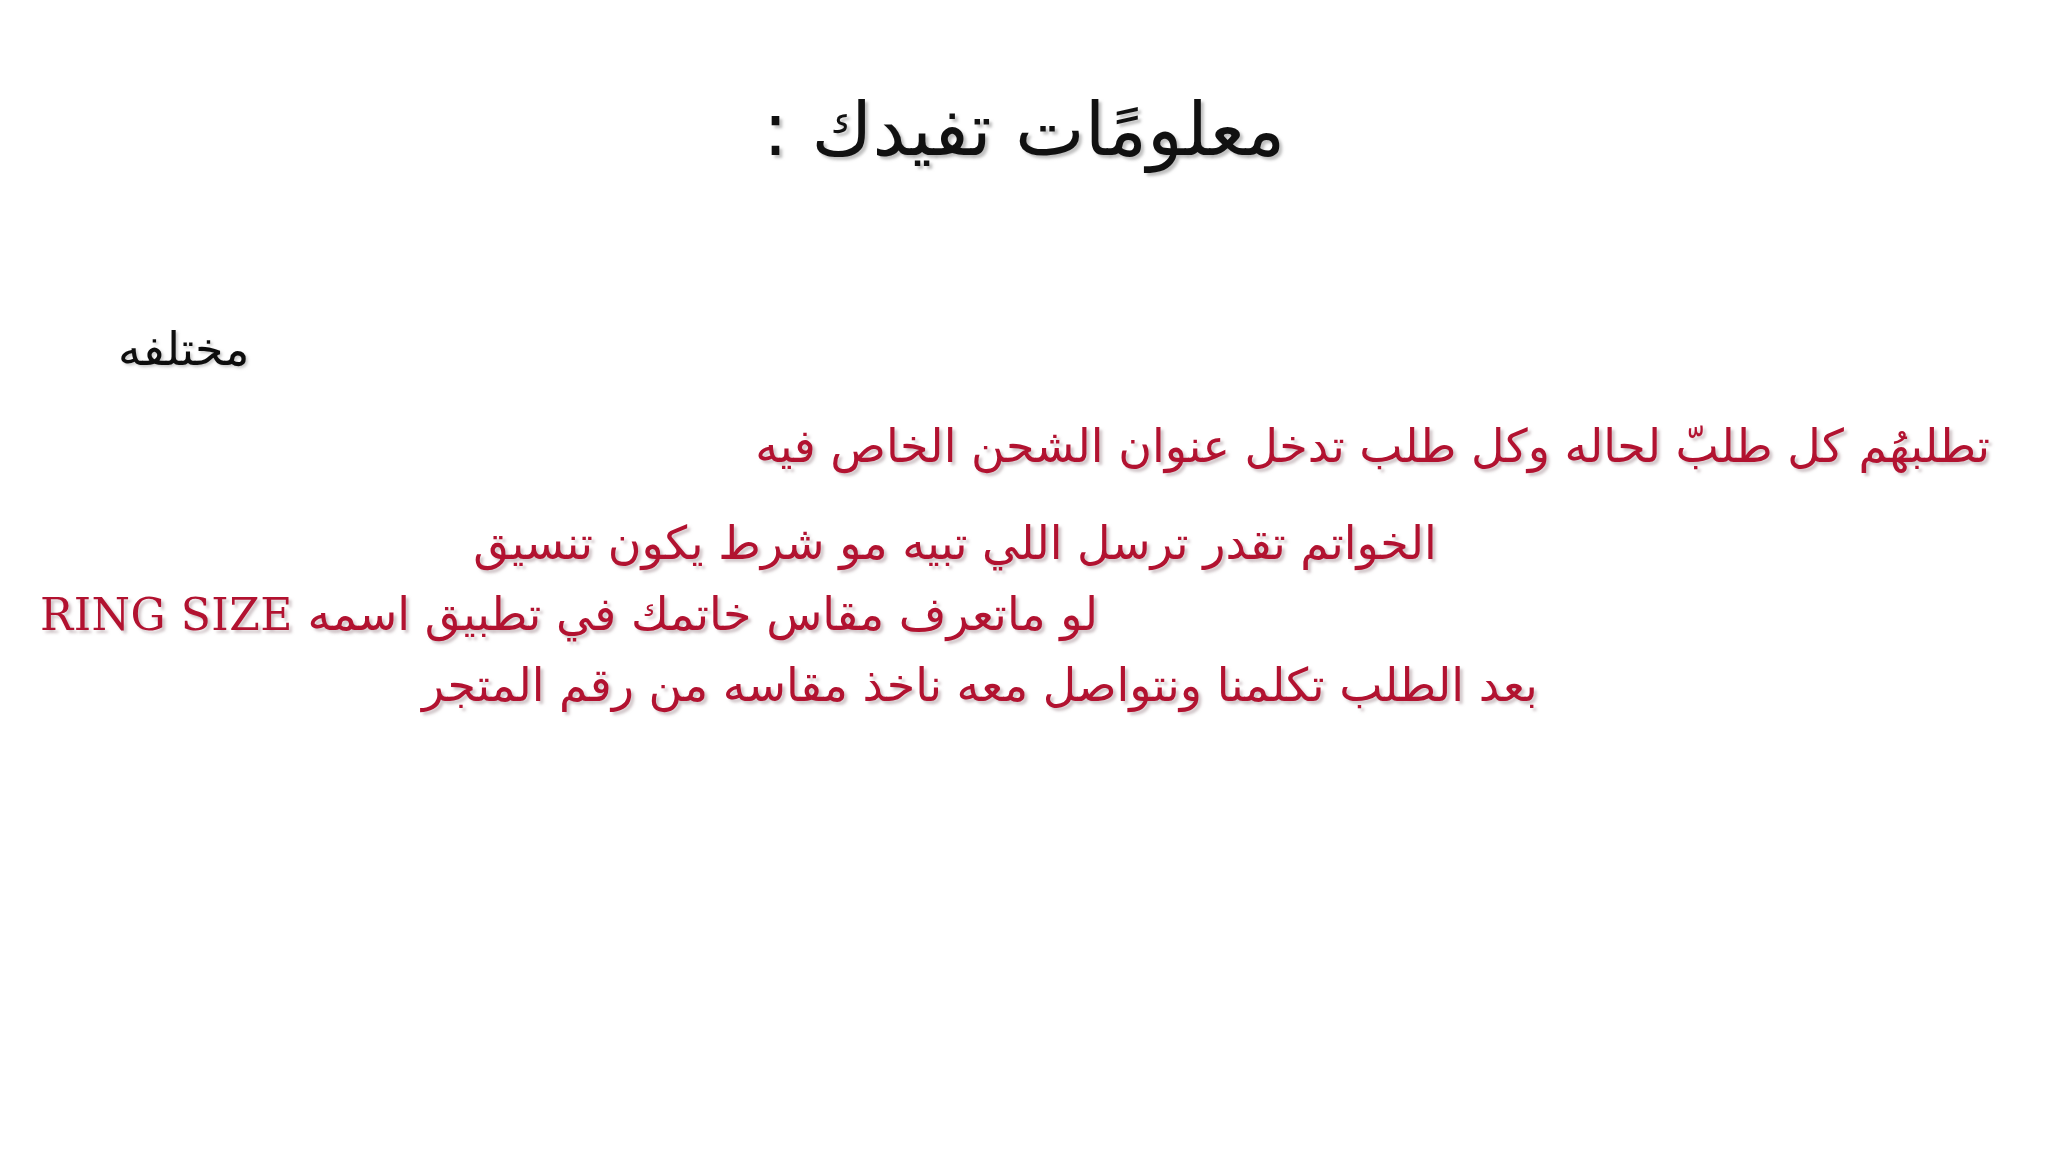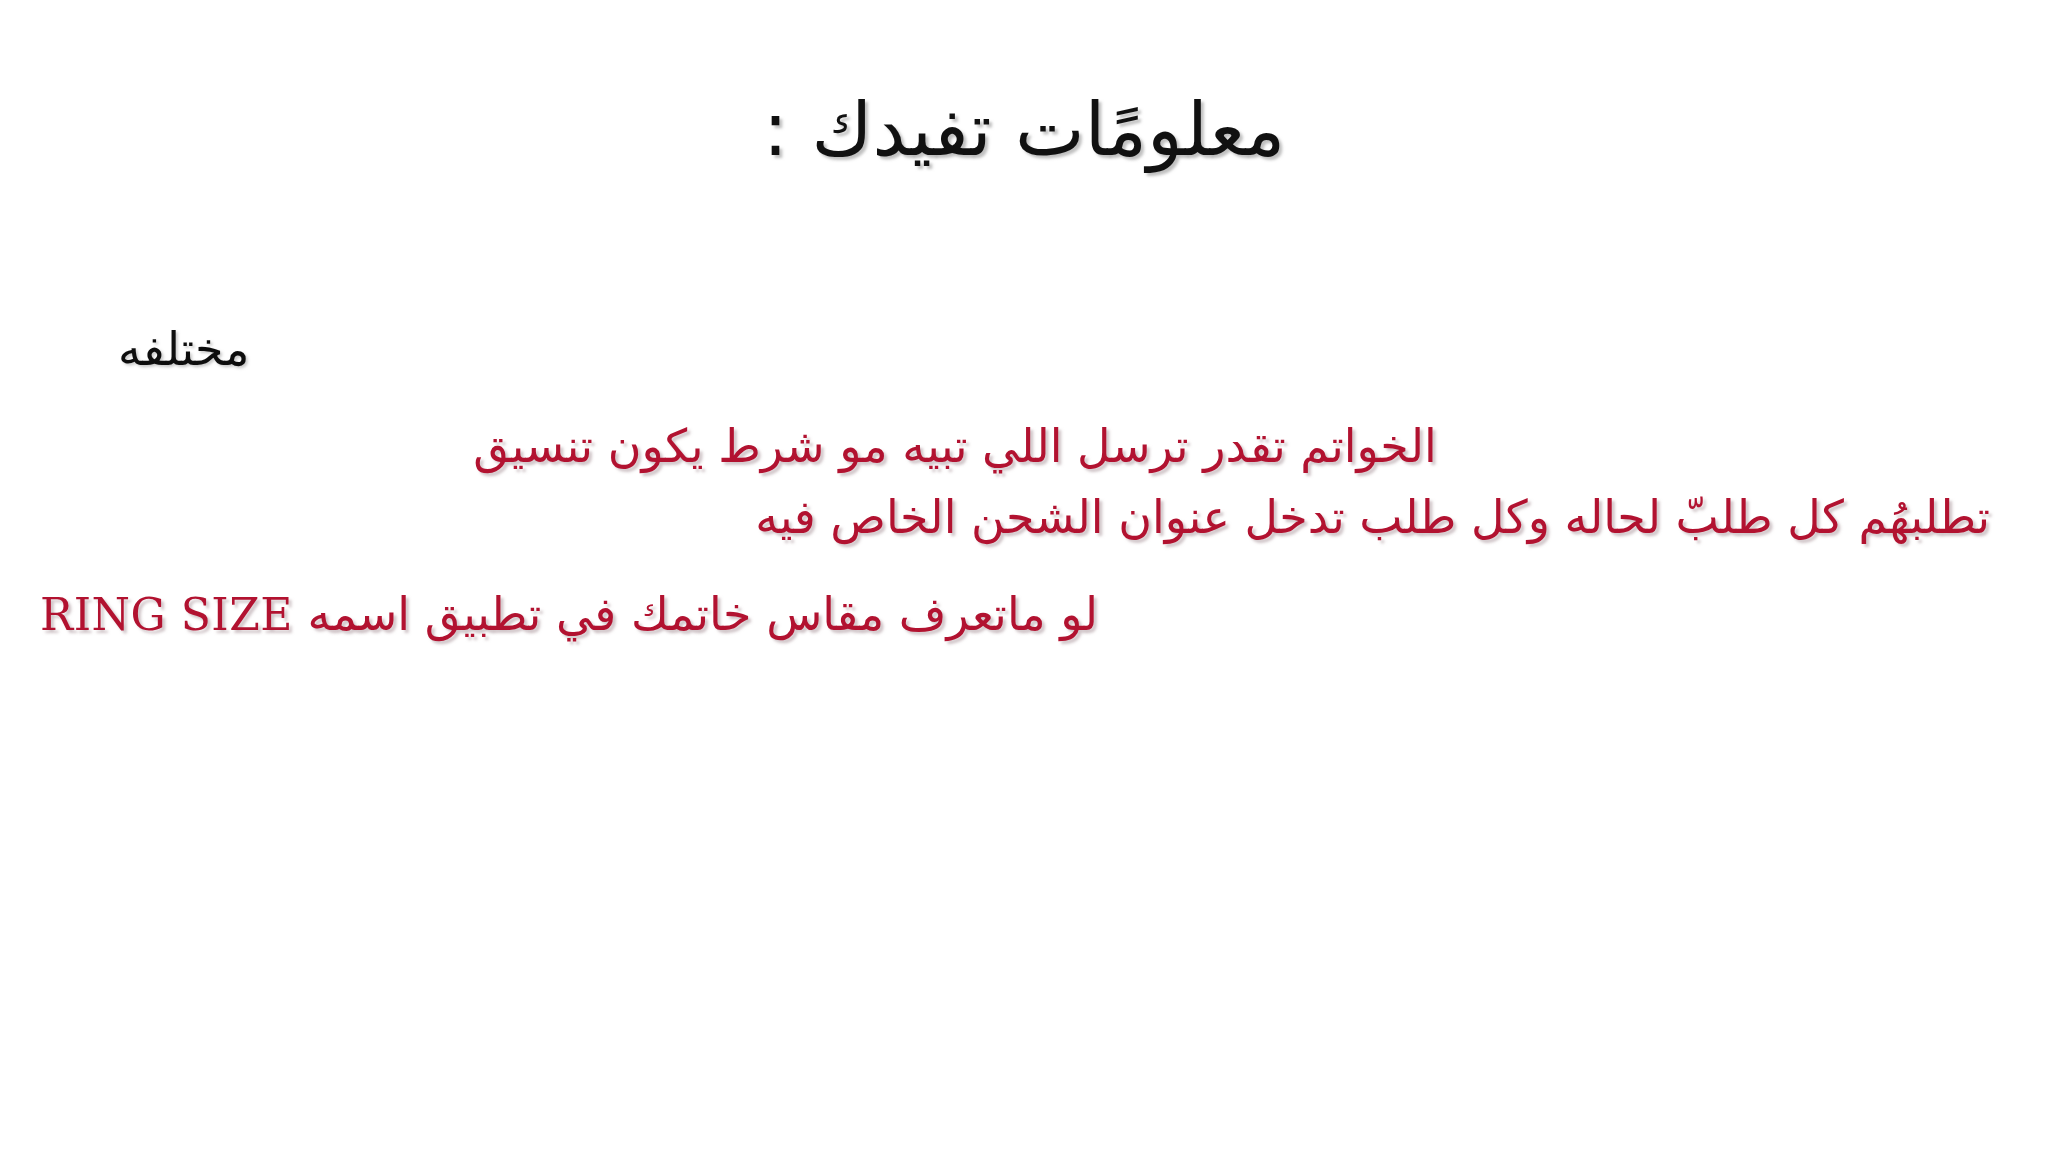--- a/index.html
+++ b/index.html
@@ -122,23 +122,24 @@
 
   <div class="title-row">
     <span class="title-text">معلومًات تفيدك :</span>
   </div>
 
 
   <div class="overlap-frag">مختلفه</div>
 
   <div class="body-block">
 
+    <p class="red-line l1">تطلبهُم كل طلبّ لحاله وكل طلب تدخل عنوان الشحن الخاص فيه</p>
+
     <p class="red-line l2">الخواتم تقدر ترسل اللي تبيه مو شرط يكون تنسيق</p>
-
-    <p class="red-line l1">تطلبهُم كل طلبّ لحاله وكل طلب تدخل عنوان الشحن الخاص فيه</p>
 
     <p class="red-line l3"><span>لو ماتعرف مقاس خاتمك في تطبيق اسمه</span> <span class="latin">RING SIZE</span></p>
 
 
+    <p class="red-line l5">بعد الطلب تكلمنا ونتواصل معه ناخذ مقاسه من رقم المتجر</p>
 
   </div>
 
 </div>
 
 </body></html>

